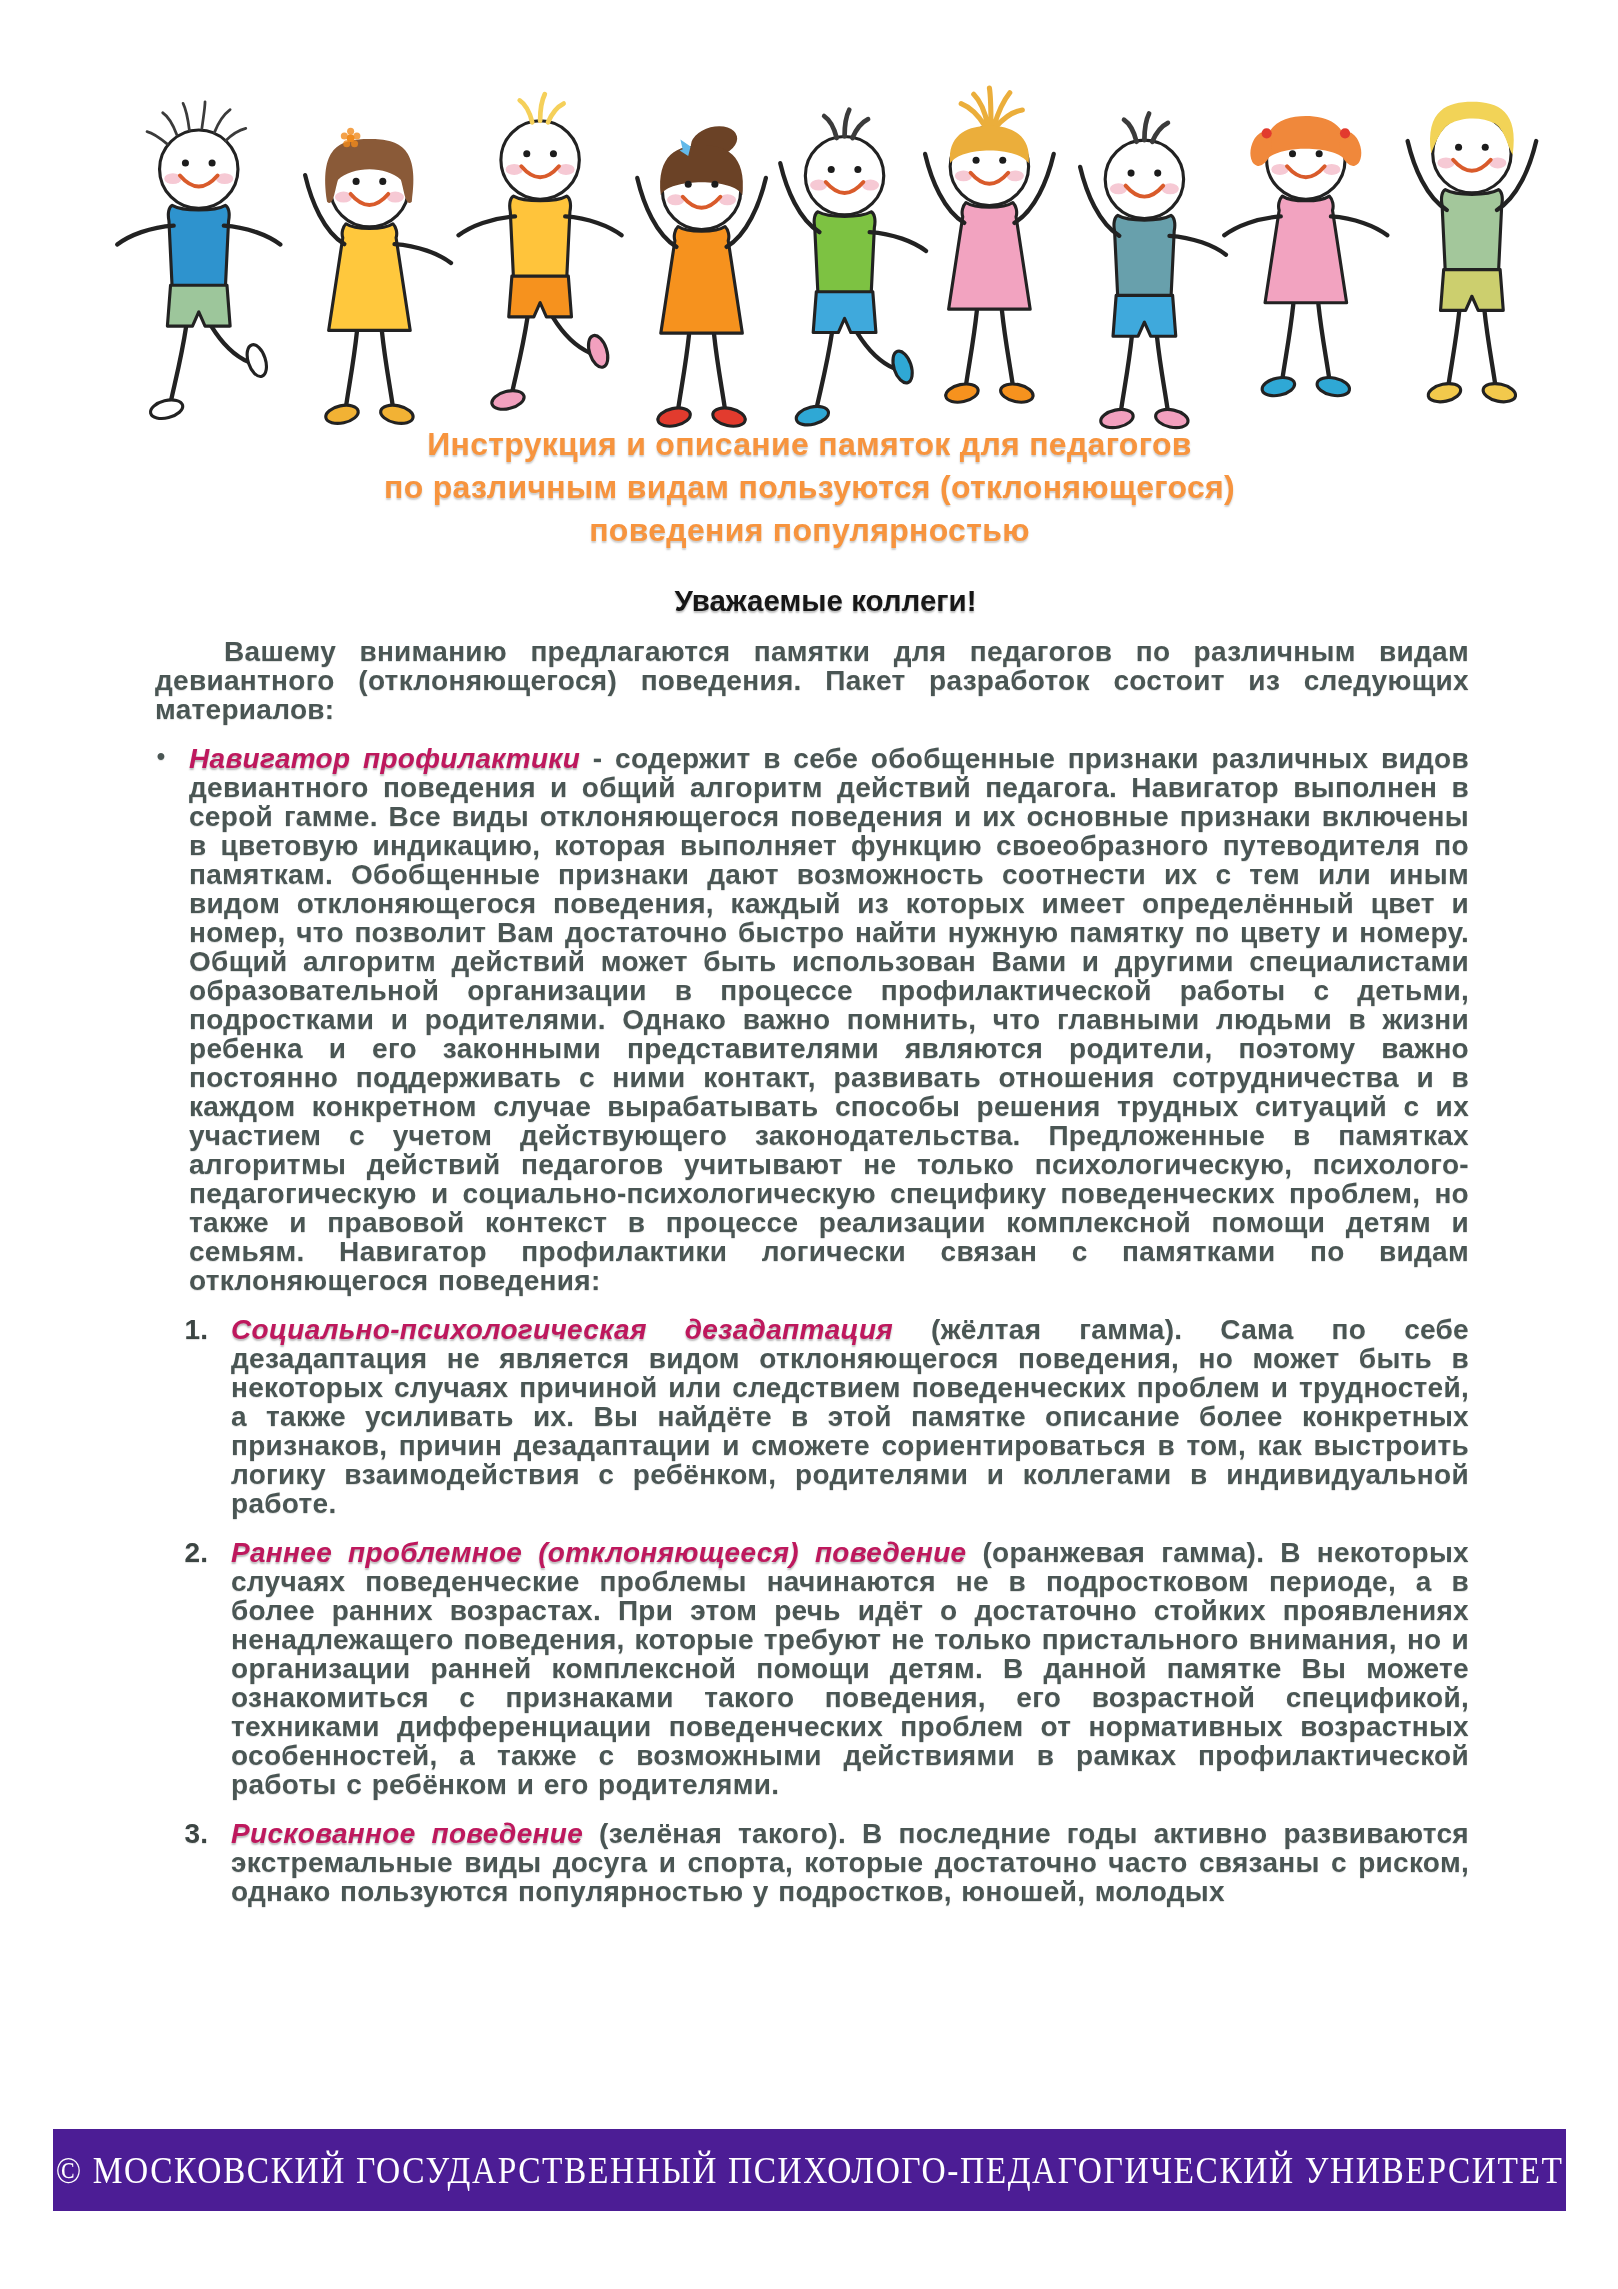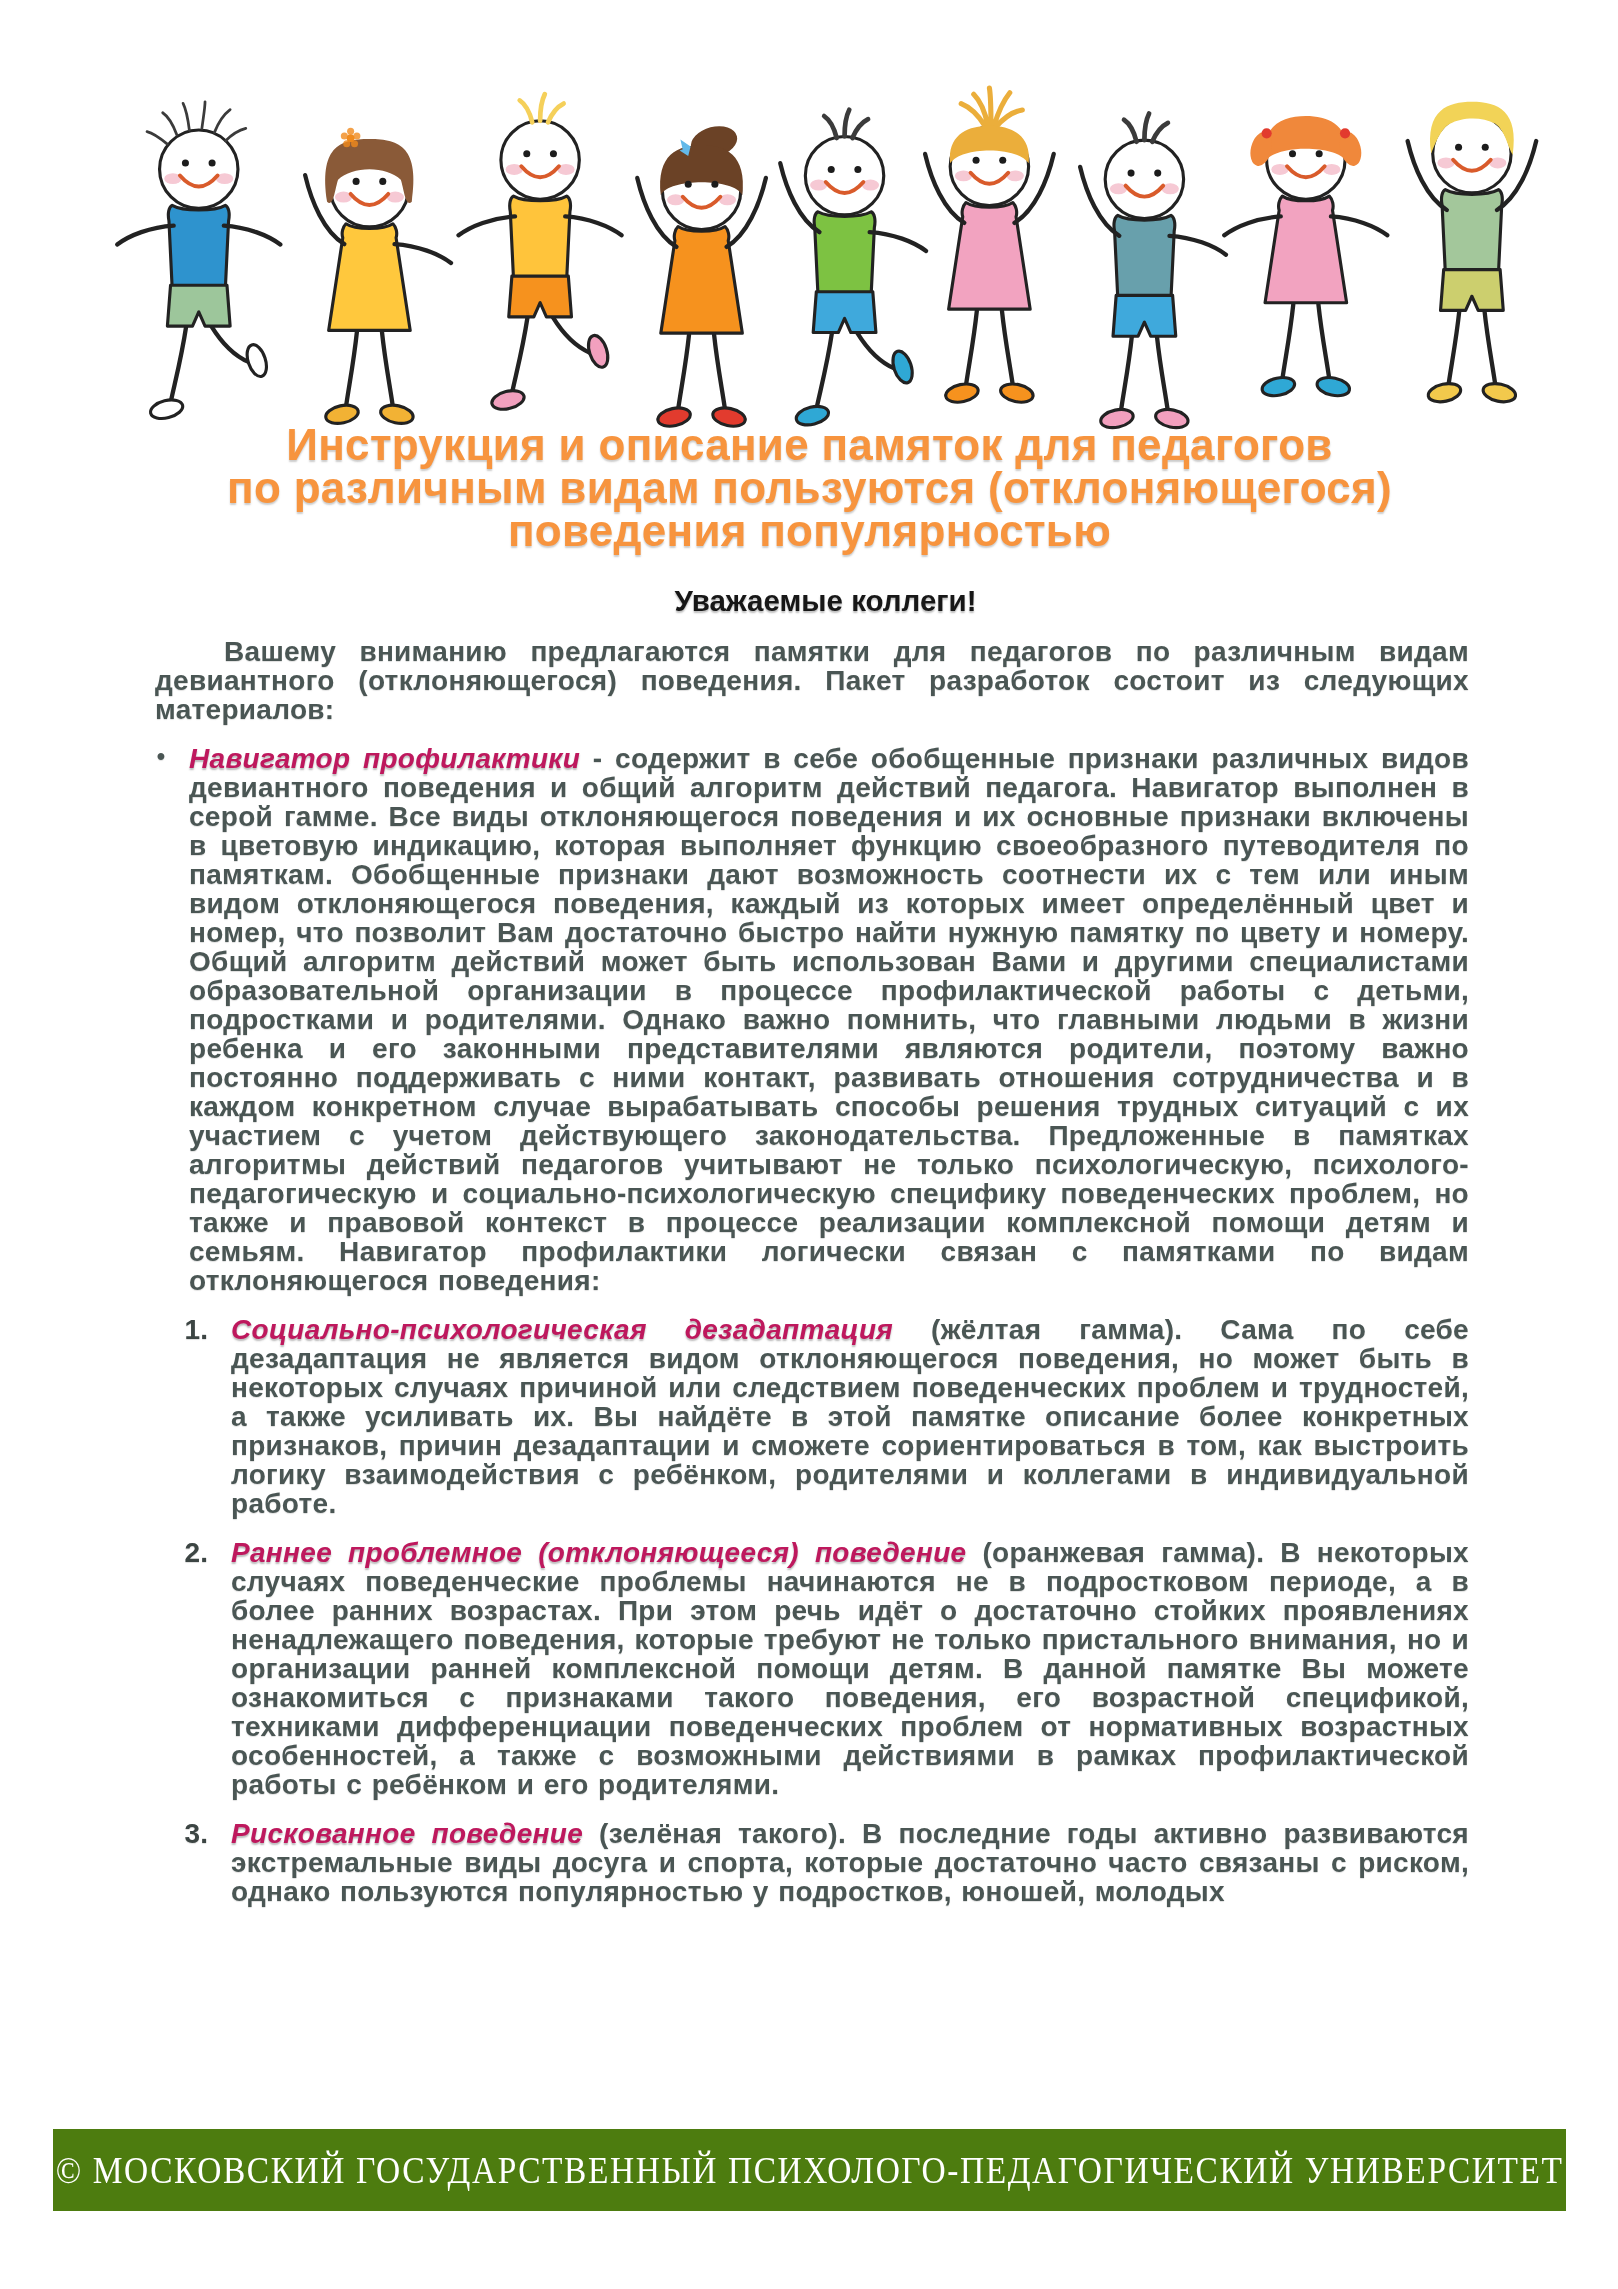--- a/index.html
+++ b/index.html
@@ -6,21 +6,21 @@
   body{width:1619px;height:2290px;position:relative;overflow:hidden;
        font-family:"Liberation Sans","DejaVu Sans",sans-serif;}
   .page{position:absolute;inset:0;background:#ffffff;}
 
   
   .illustration{position:absolute;top:16.6px;left:0;width:1619px;height:417px;}
   .illustration svg{display:block;}
 
   
   .title{position:absolute;top:423px;left:0;width:1619px;margin:0;
-         text-align:center;font-size:44px;line-height:43px;font-weight:bold;
+         text-align:center;font-size:32px;line-height:43px;font-weight:bold;
          color:#F7943E;letter-spacing:0.3px;
          text-shadow:0 1.8px 1.8px rgba(110,110,110,.35);}
   .title span{display:block;}
 
   
   .greeting{position:absolute;top:568px;left:0;width:1619px;margin:16px;
             text-align:center;font-size:29.5px;line-height:33px;font-weight:bold;
             color:#171717;text-shadow:0 1.8px 1.8px rgba(90,90,90,.4);}
 
   
@@ -34,21 +34,21 @@
   .li.bullet .marker{position:absolute;left:1.8px;top:-2.8px;font-size:24px;
                      color:#4A5654;}
   .li.numbered{padding-left:76px;}
   .li .num{position:absolute;left:29.5px;top:0;font-weight:bold;color:#3C4543;}
   .seg-bi{font-weight:bold;font-style:italic;color:#be185d;
           text-shadow:0 1.8px 1.8px rgba(70,70,70,.38);}
   .seg-i{}
 
   
   .footer{position:absolute;top:2129px;left:53px;right:53px;height:82px;
-          background:#4d7c0f;display:flex;align-items:center;justify-content:center;}
+          background:#4c1d95;display:flex;align-items:center;justify-content:center;}
   .footer span{font-family:"Liberation Serif","DejaVu Serif",serif;
                color:#ffffff;font-size:38px;letter-spacing:1.8px;white-space:nowrap;
                transform:scaleX(.88);transform-origin:center;}
 </style>
 </head>
 <body>
 
 <div class="page">
 
   <div class="illustration">

